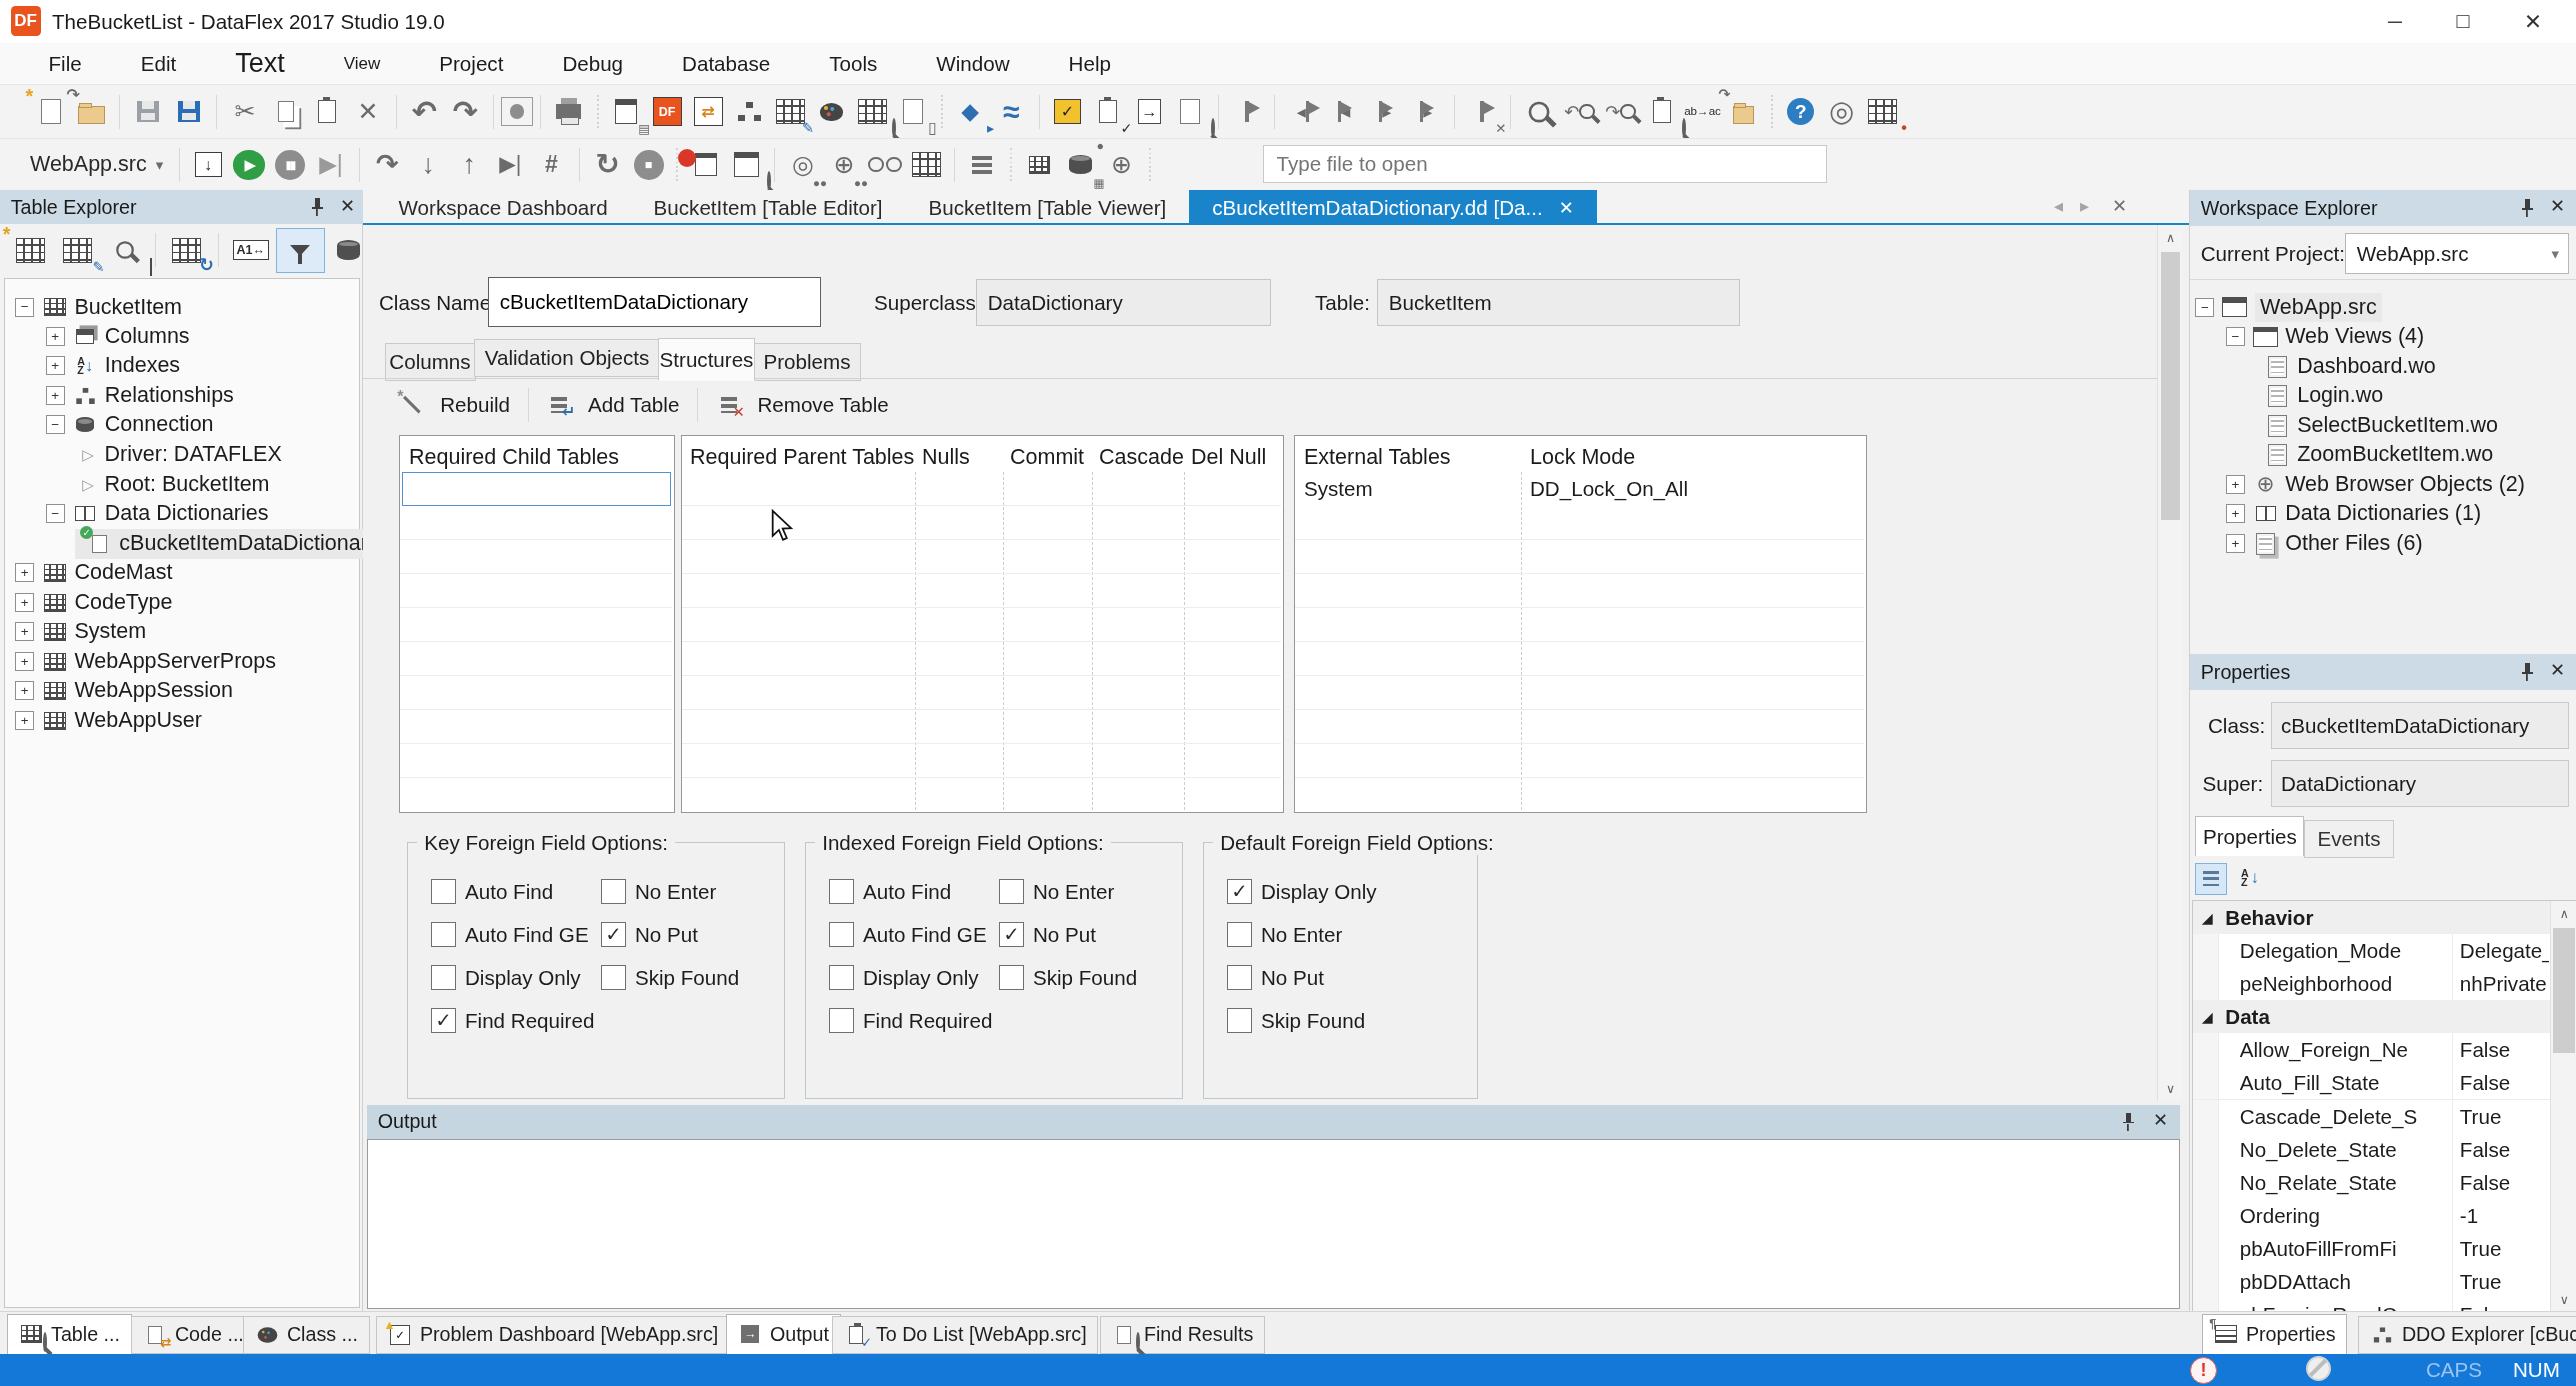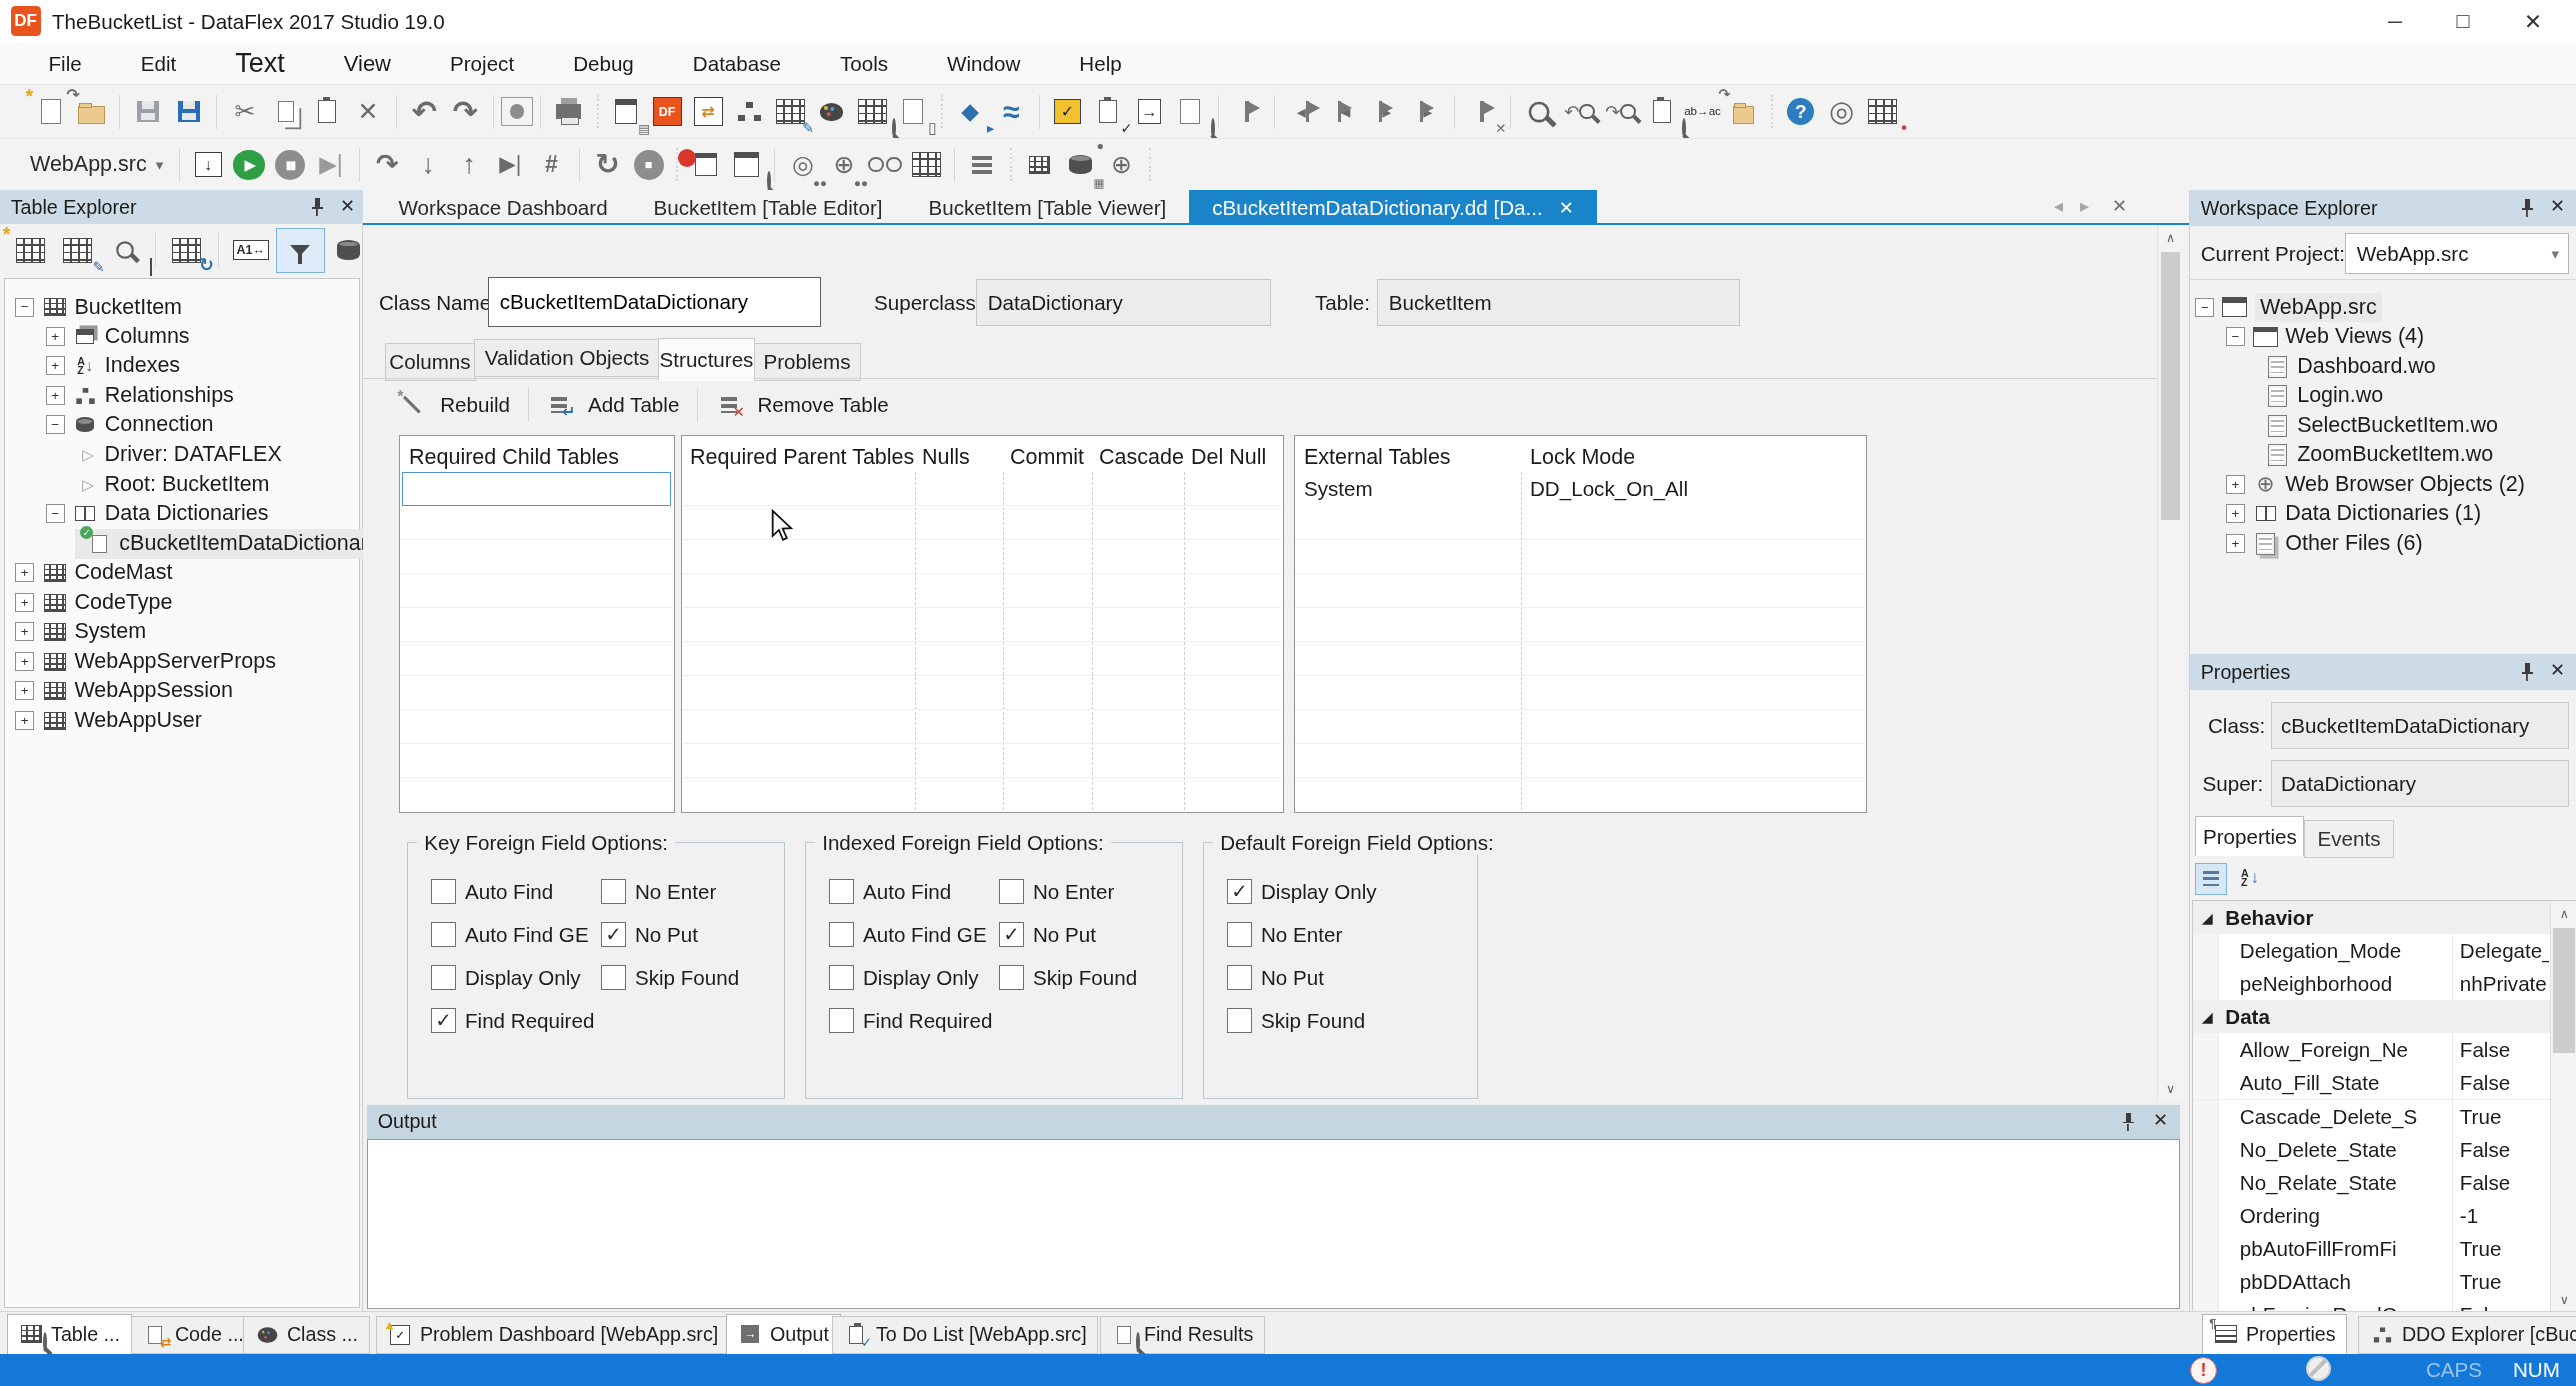--- a/index.html
+++ b/index.html
@@ -104,21 +104,21 @@
     <div class="abs flexc" style="left:2361px;top:0;width:68px;height:43px;justify-content:center;font-size:19.7px;color:#333;">─</div>
     <div class="abs flexc" style="left:2429px;top:0;width:68px;height:43px;justify-content:center;font-size:21.5px;color:#333;">□</div>
     <div class="abs flexc" style="left:2497px;top:0;width:72px;height:43px;justify-content:center;font-size:21.5px;color:#333;">✕</div>
   </div>
 
   <div class="abs flexc" style="left:0;top:43px;width:2576px;height:41px;background:#f9f9f9;padding-left:27px;box-sizing:border-box;">
     <div class="flexc" style="gap:16px;">
       <span class="nw" style="padding:0 21.5px;font-size:20.6px;">File</span>
       <span class="nw" style="padding:0 21.5px;font-size:20.6px;">Edit</span>
       <span class="nw" style="padding:0 21.5px;font-size:27px;">Text</span>
-      <span class="nw" style="padding:0 21.5px;font-size:22px;">View</span>
+      <span class="nw" style="padding:0 21.5px;font-size:17px;">View</span>
       <span class="nw" style="padding:0 21.5px;font-size:20.6px;">Project</span>
       <span class="nw" style="padding:0 21.5px;font-size:20.6px;">Debug</span>
       <span class="nw" style="padding:0 21.5px;font-size:20.6px;">Database</span>
       <span class="nw" style="padding:0 21.5px;font-size:20.6px;">Tools</span>
       <span class="nw" style="padding:0 21.5px;font-size:20.6px;">Window</span>
       <span class="nw" style="padding:0 21.5px;font-size:20.6px;">Help</span>
     </div>
   </div>
 
   <div class="abs flexc" style="left:0;top:84px;width:2576px;height:54px;background:#f3f3f3;border-top:0.9px solid #e6e6e6;padding-left:30px;box-sizing:border-box;">
@@ -361,20 +361,21 @@
       </span>
     <span class="ic">
         <span class="pcyl"></span>
         <span class="badge g" style="font-size:11.6px;">▦</span>
       </span>
     <span class="ic">
         <span class="g" style="font-size:25px;">⊕</span>
         <span class="badgeTL g" style="font-size:12.5px;">●</span>
       </span>
     <span class="dots"></span>
+    <input style="position: absolute; left: 1263px; top: 6.3px; width: 537px; height: 36px; border: 0.9px solid rgb(201, 201, 201); background: rgb(255, 255, 255); font-size: 20.6px; color: rgb(42, 42, 42); padding: 0px 12.5px; outline: none;" placeholder="Type file to open">
   </div>
 
   <div class="abs" style="left:0;top:190px;width:363px;height:1122px;background:#f2f2f2;border-right:0.9px solid #cfcfcf;box-sizing:border-box;">
     <div class="phead abs" style="left:0;top:0;width:363px;height:34px;">
       <span style="margin-left:10.7px;">Table Explorer</span>
       <span class="abs" style="left:311px;top:7.2px;"><span class="pin"></span></span>
       <span class="abs" style="left:340px;top:4.5px;font-size:18px;color:#2c2c2c;">✕</span>
     </div>
     <div class="abs flexc" style="left:0;top:34px;width:363px;height:52px;padding-left:7.2px;box-sizing:border-box;">
       <span class="ic" style="width:47px;">

